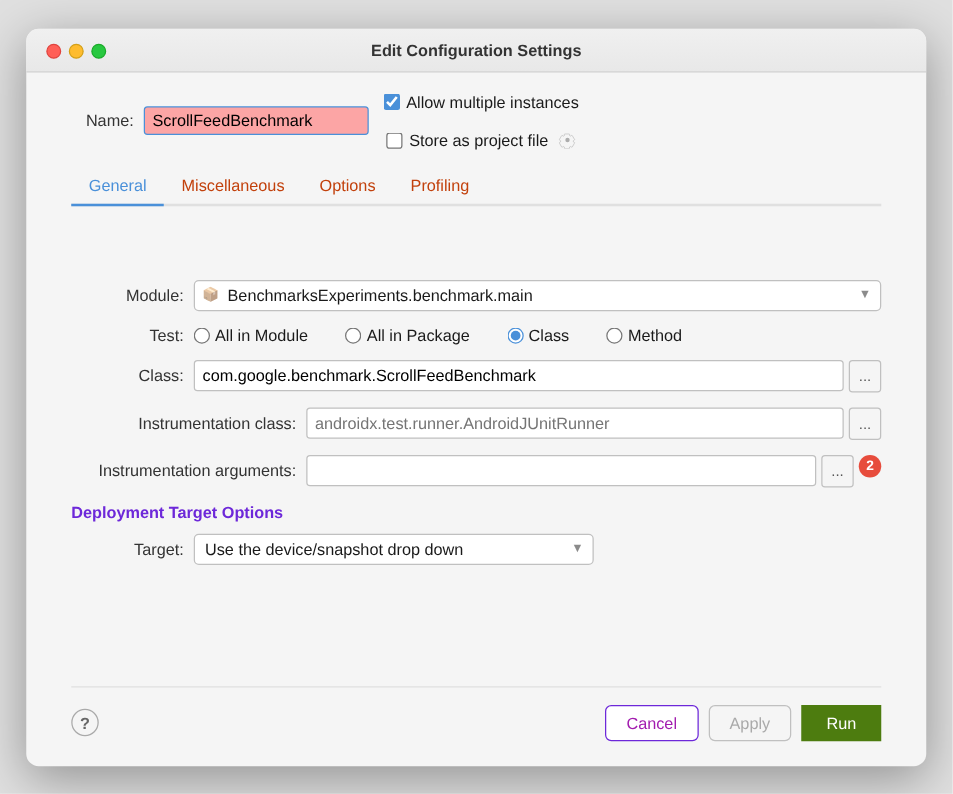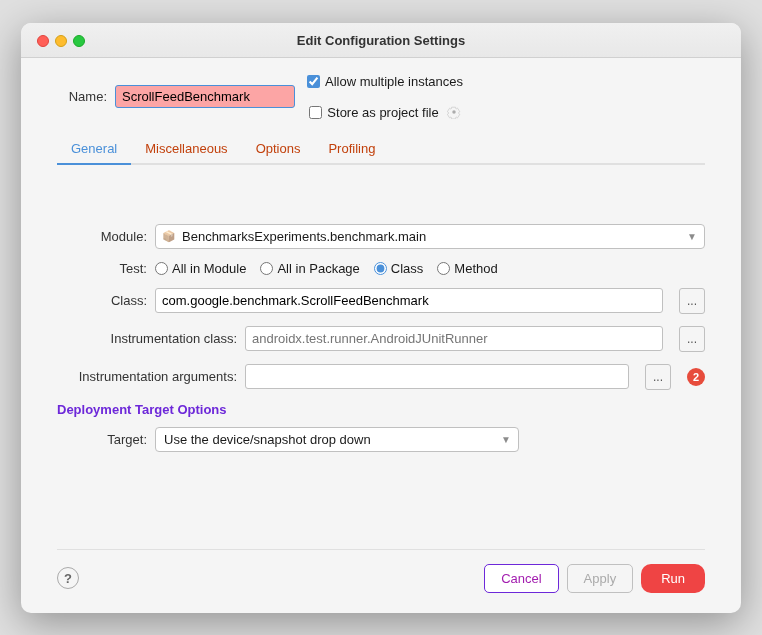--- a/index.html
+++ b/index.html
@@ -182,39 +182,39 @@
       right: 8px;
       top: 50%;
       transform: translateY(-50%);
       font-size: 10px;
       opacity: 0.5;
       pointer-events: none;
     }
     .radio-group {
       display: flex;
       align-items: center;
-      gap: 14px;
+      gap: 30px;
       justify-content: center;
     }
     .radio-item {
       display: flex;
       align-items: center;
       gap: 4px;
       font-size: 13px;
     }
     .radio-item input[type="radio"] {
       width: 13px;
       height: 13px;
       accent-color: #4a90d9;
     }
     .text-input-with-btn {
       display: flex;
       flex: 1;
-      align-items: center;
-      gap: 16px;
+      align-items: flex-start;
+      gap: 4px;
     }
     .text-input {
       flex: 1;
       padding: 4px 6px;
       font-size: 13px;
       border: 1px solid #c0c0c0;
       border-radius: 3px;
       background: white;
       outline: none;
     }
@@ -250,21 +250,21 @@
     }
     .section-header {
       font-size: 13px;
       font-weight: 600;
       color: #6d28d9;
       margin-bottom: 10px;
       margin-top: 4px;
     }
     .target-select-wrapper {
       position: relative;
-      width: 364px;
+      width: 320px;
     }
     .target-select {
       width: 100%;
       padding: 4px 28px 4px 8px;
       font-size: 13px;
       border: 1px solid #c0c0c0;
       border-radius: 4px;
       background: white;
       appearance: none;
       cursor: pointer;
@@ -320,22 +320,22 @@
       border: 1px solid #c0c0c0;
       border-radius: 5px;
       background: #f5f5f5;
       cursor: pointer;
       color: #aaa;
     }
     .btn-run {
       padding: 6px 20px;
       font-size: 13px;
       border: none;
-      border-radius: 10px;
-      background: #ef4444;
+      border-radius: 0;
+      background: #4d7c0f;
       cursor: pointer;
       color: white;
       font-weight: 500;
     }
   </style>
 </head>
 <body>
 
 <div class="window">
 

